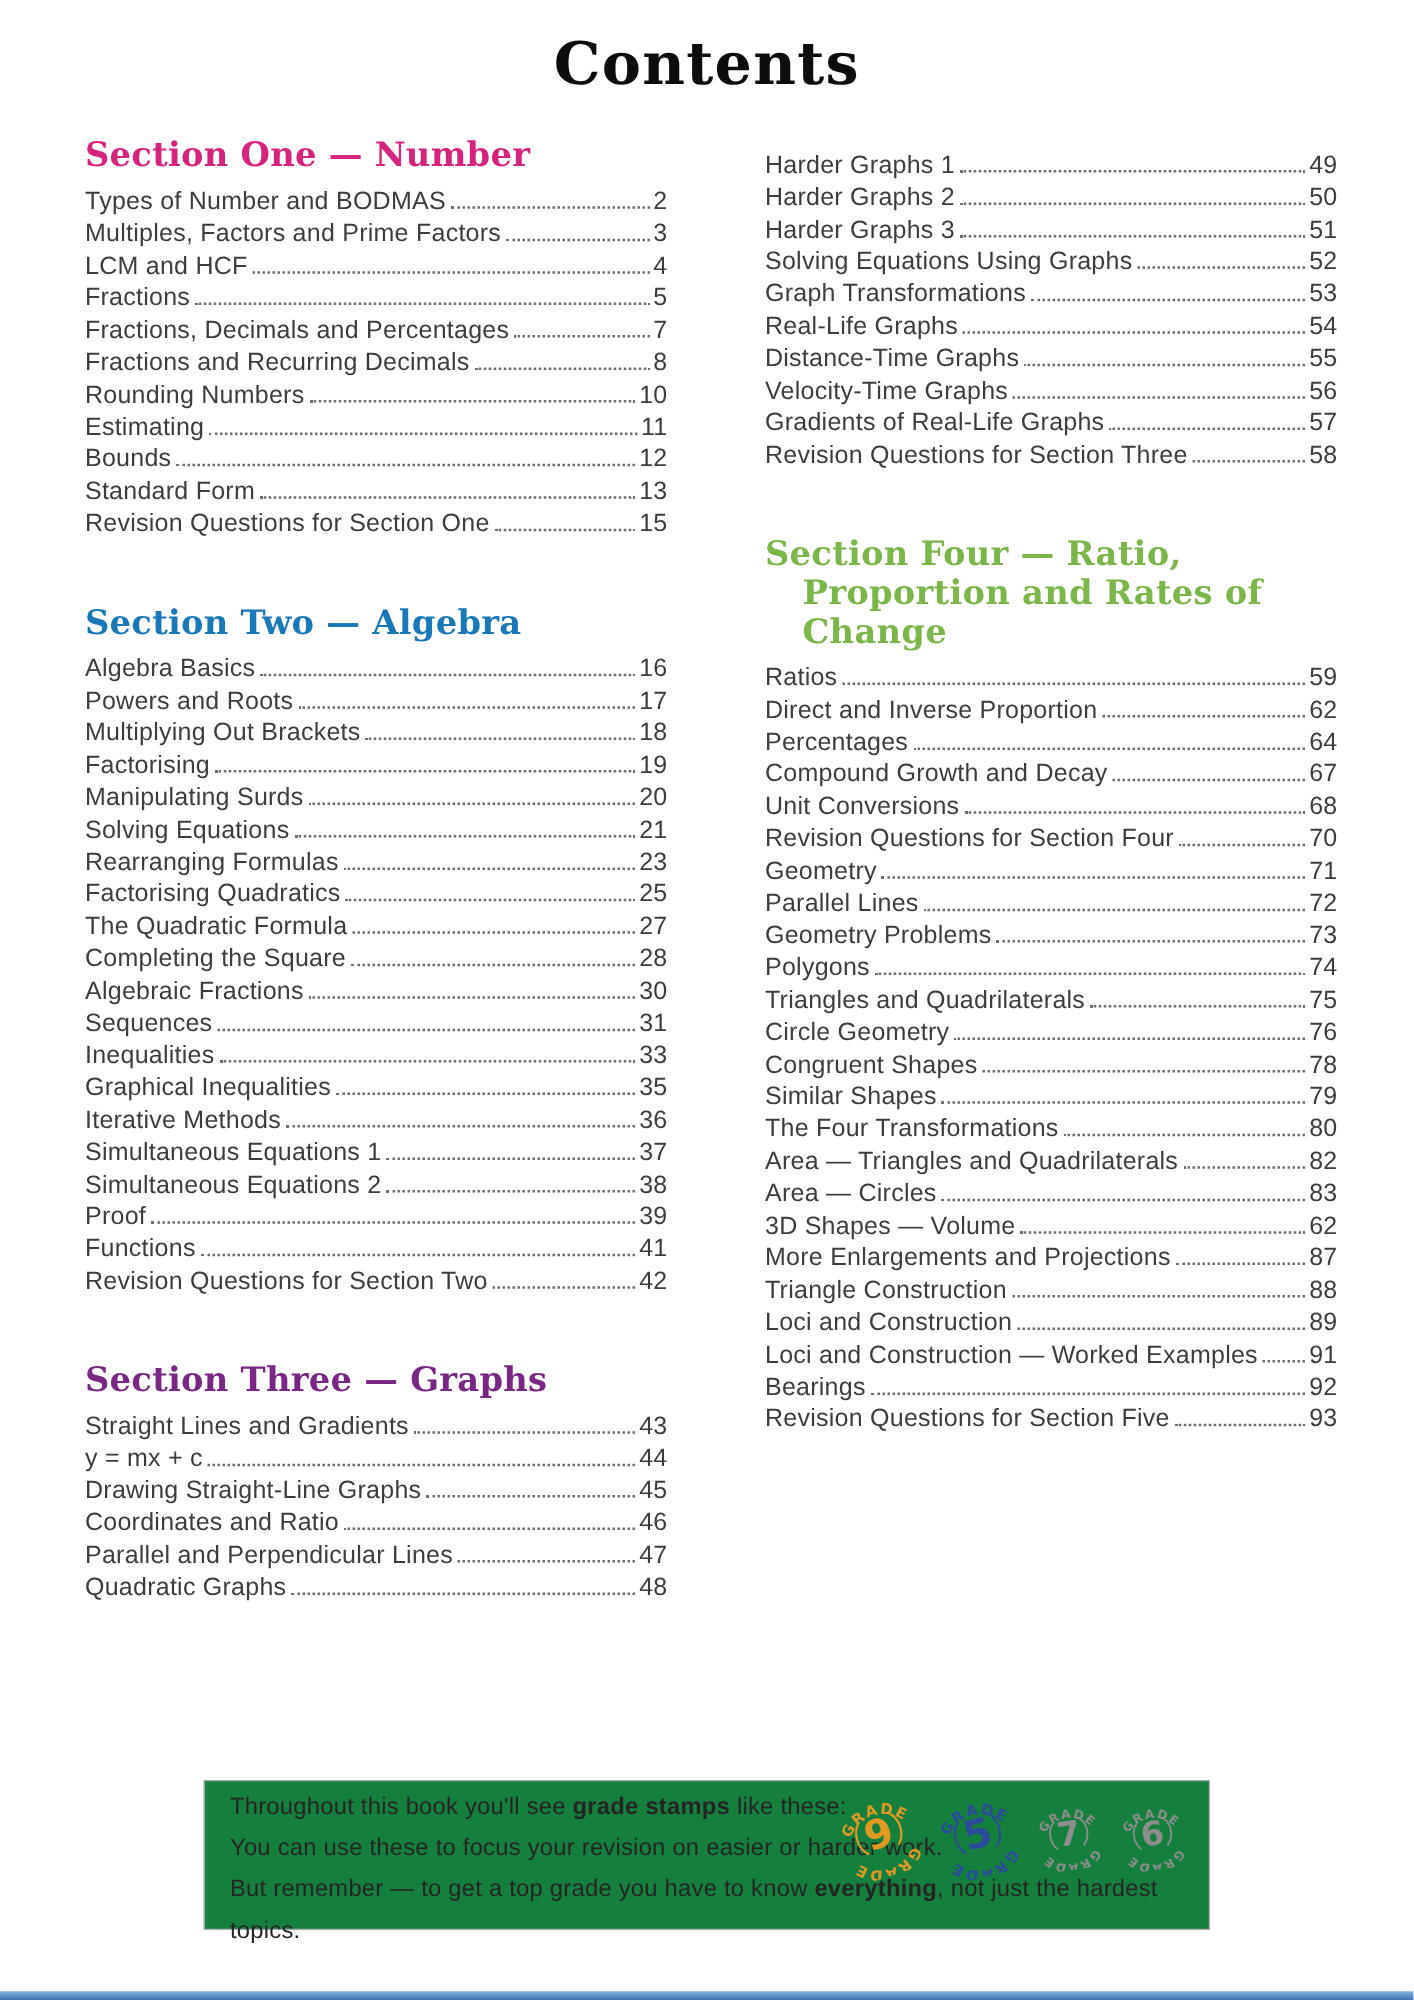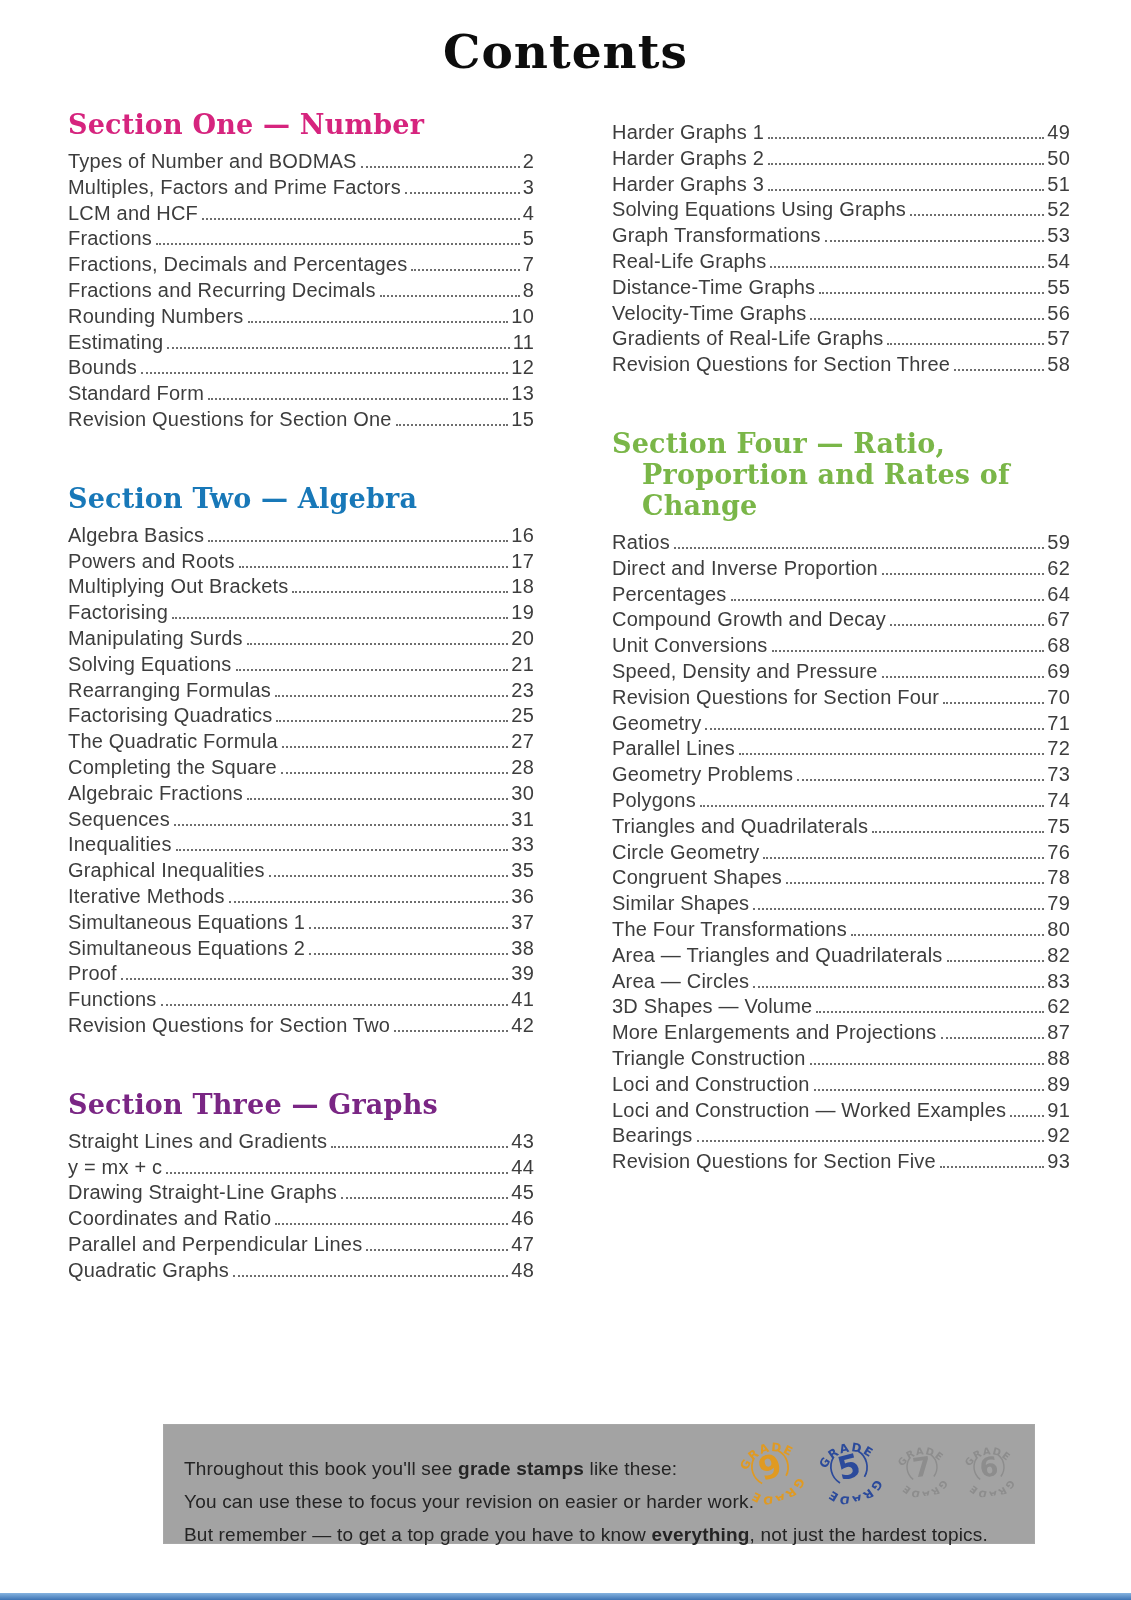--- a/index.html
+++ b/index.html
@@ -15,23 +15,23 @@
   .sec-heading{font-family:"DejaVu Serif",serif;font-weight:700;
                font-size:27px;line-height:31px;margin:50px 0 9px 0;letter-spacing:0.2px;}
   .column > .sec-heading:first-child{margin-top:0;}
   .sec-heading .indent{padding-left:30px;}
   .toc-row{display:flex;align-items:baseline;line-height:25.8px;
            font-size:20px;color:#3d3d3d;letter-spacing:0.2px;}
   .toc-label{white-space:nowrap;}
   .toc-dots{flex:1;min-width:18px;border-bottom:2px dotted #6e6e6e;
             margin:0 3px 5px 4px;height:1px;}
   .toc-page{white-space:nowrap;}
-  .footer-box{position:absolute;left:163px;top:1424px;width:872px;height:120px;
-              border:1px solid #a8a8a8;background:#a3a3a3;box-sizing:border-box;
-              padding:27px 20px 0 20px;}
+  .footer-box{position:absolute;left:163px;top:1424px;width:805px;height:120px;
+              border:1px solid #a8a8a8;background:#15803d;box-sizing:border-box;
+              padding:4px 20px 0 20px;}
   .f-line{margin:0;font-size:19px;line-height:33px;color:#242424;letter-spacing:0.2px;}
   .stamps{position:absolute;top:7px;right:16px;display:flex;align-items:center;gap:9px;}
   .stamp{display:block;}
   .stamp:nth-child(1){transform:rotate(-18deg);}
   .stamp:nth-child(2){transform:rotate(-14deg);}
   .stamp:nth-child(3){transform:rotate(-8deg);}
   .stamp:nth-child(4){transform:rotate(-8deg);}
   .bottom-bar{position:absolute;left:0;bottom:0;width:100%;height:7px;
               background:linear-gradient(to bottom,#85b3e0,#3e74b4);}
 </style>
@@ -319,25 +319,20 @@
           </div>
           <div class="toc-row">
             <span class="toc-label">Compound Growth and Decay</span>
             <span class="toc-dots"></span>
             <span class="toc-page">67</span>
           </div>
           <div class="toc-row">
             <span class="toc-label">Unit Conversions</span>
             <span class="toc-dots"></span>
             <span class="toc-page">68</span>
-          </div>
-          <div class="toc-row">
-            <span class="toc-label">Speed, Density and Pressure</span>
-            <span class="toc-dots"></span>
-            <span class="toc-page">69</span>
           </div>
           <div class="toc-row">
             <span class="toc-label">Revision Questions for Section Four</span>
             <span class="toc-dots"></span>
             <span class="toc-page">70</span>
           </div>
         </div>
         <div class="toc-list">
           <div class="toc-row">
             <span class="toc-label">Geometry</span>

